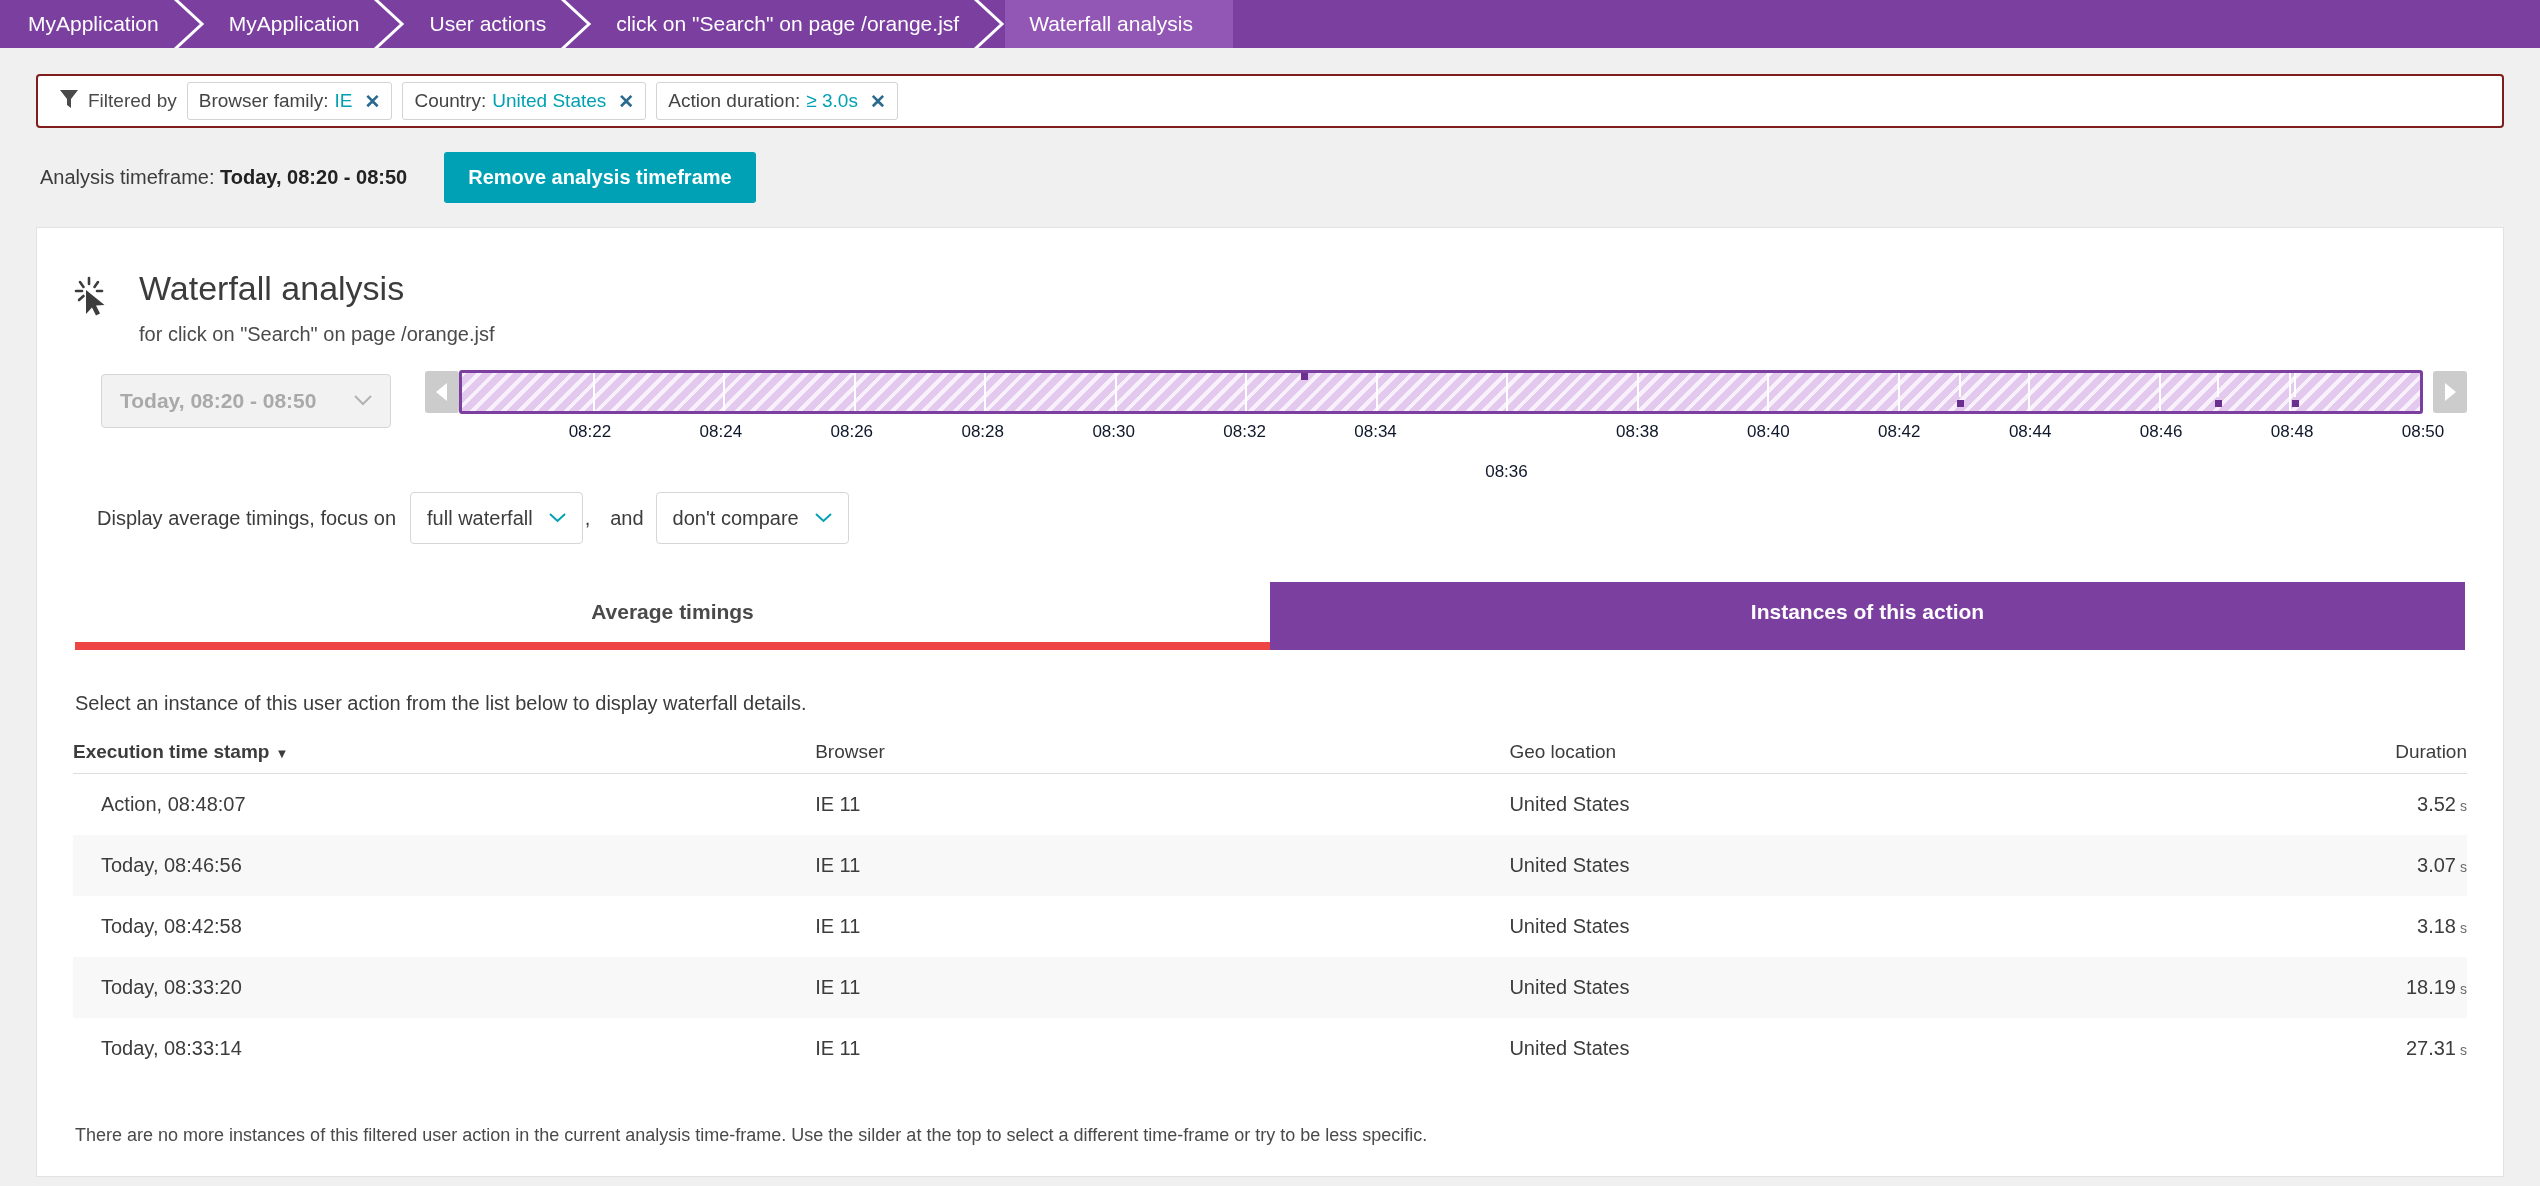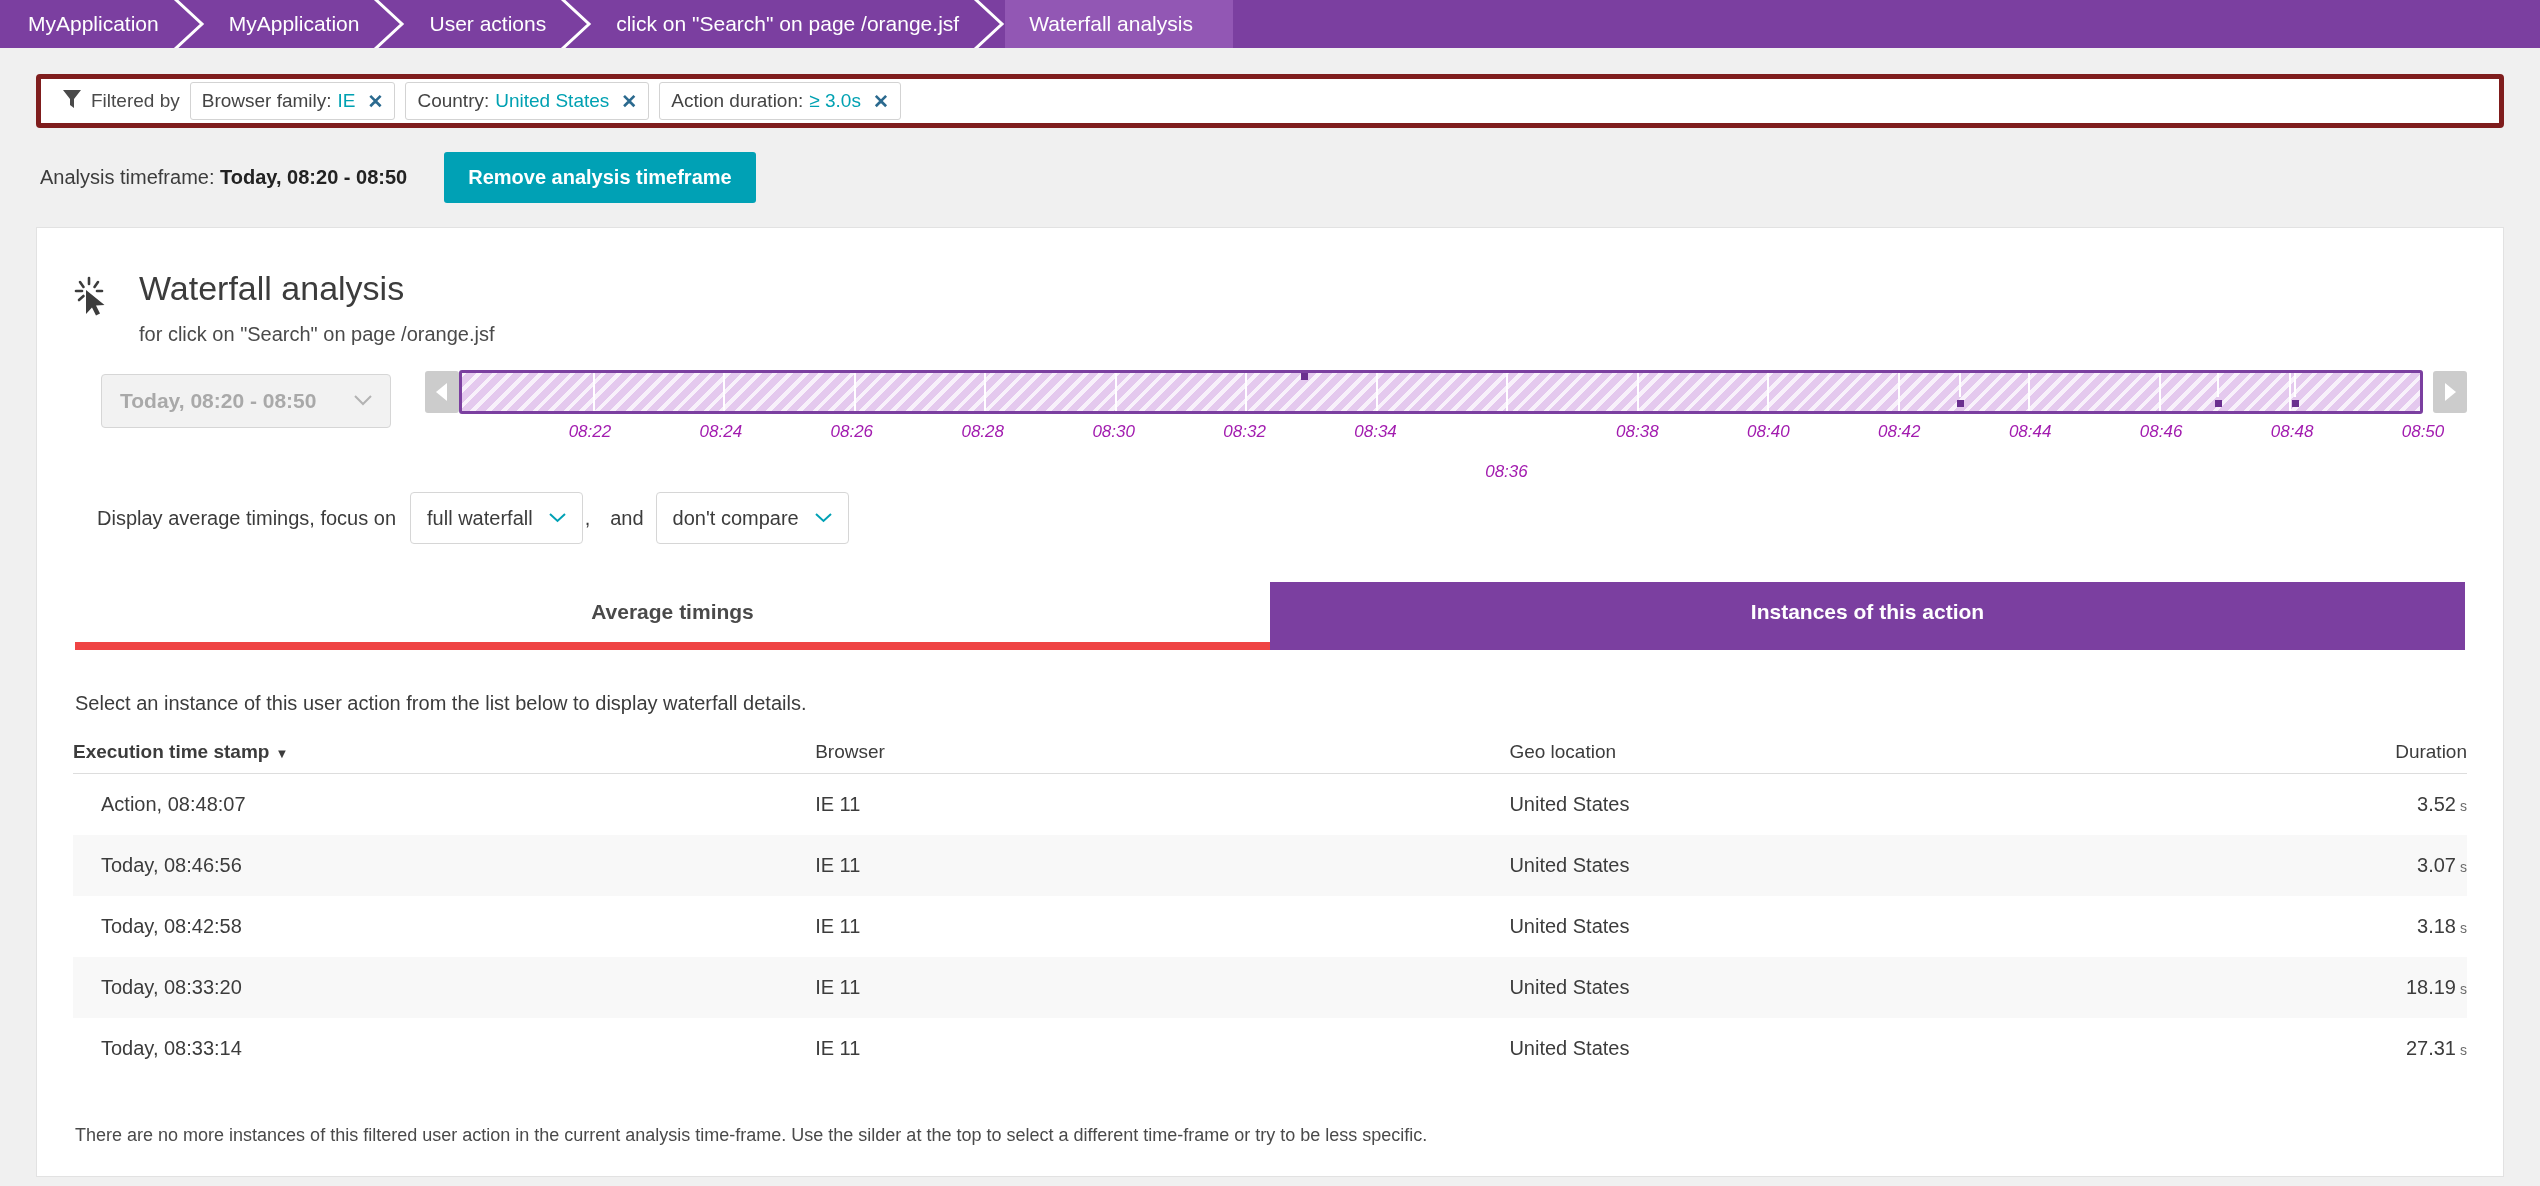--- a/index.html
+++ b/index.html
@@ -39,21 +39,21 @@
     right: -1px; top: 0;
     width: 34px; height: 100%;
     pointer-events: none;
   }
   .crumb .chev svg { display: block; width: 100%; height: 100%; }
 
   
   .filterbar-wrap { padding: 26px 36px 0 36px; }
   .filterbar {
     background: #ffffff;
-    border: 5px solid #7f1d1d;
+    border: 2px solid #7f1d1d;
     border-radius: 4px;
     height: 54px;
     display: flex;
     align-items: center;
     padding: 0 14px;
   }
   .filtered-by {
     display: flex; align-items: center;
     color: #4a4a4a;
     font-size: 19px;
@@ -176,24 +176,23 @@
   .track .pt-stem {
     position: absolute;
     width: 2px;
     background: #ffffff;
   }
   .ticks { position: relative; height: 30px; margin-top: 4px; }
   .ticks span {
     position: absolute;
     transform: translateX(-50%);
     font-size: 17px;
-    color: #a21caf;
+    color: #0f172a;
     top: 4px;
     white-space: nowrap;
-    font-style: italic;
   }
 
   
   .controls {
     display: flex; align-items: center;
     margin-top: 44px;
     padding-left: 24px;
     font-size: 20px;
     color: #3c3c3c;
     gap: 0;

